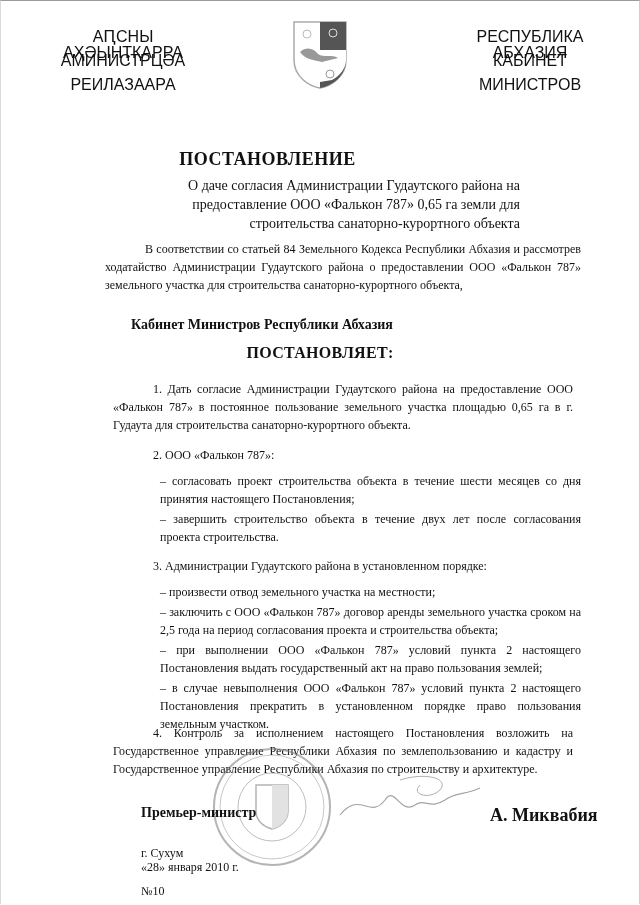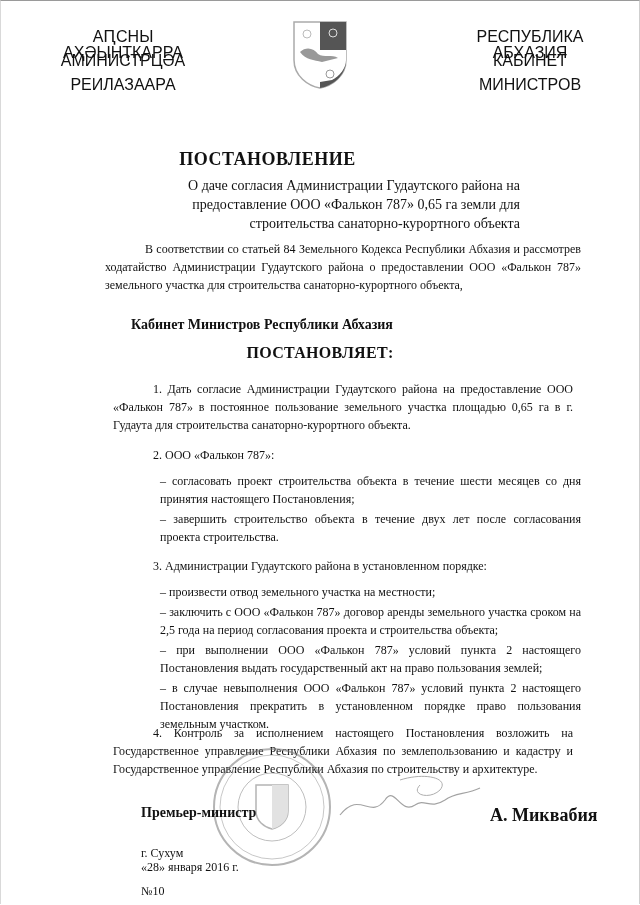--- a/index.html
+++ b/index.html
@@ -107,14 +107,14 @@
 </svg>
 
 <svg class="signature" viewBox="0 0 160 60">
   <path d="M10 45 C30 20 40 50 55 30 C65 15 70 45 85 35 C95 28 100 40 115 30 C125 22 135 25 150 18" fill="none" stroke="#666" stroke-width="1.2"></path>
   <path d="M70 10 C95 2 120 8 110 20 C100 30 80 25 90 15" fill="none" stroke="#777" stroke-width="1"></path>
 </svg>
 
 <div class="sign-title">Премьер-министр</div>
 <div class="sign-name">А. Миквабия</div>
 <div class="place">г. Сухум</div>
-<div class="date">«28» января 2016 г.</div>
+<div class="date">«28» января 2010 г.</div>
 <div class="num">№10</div>
 
 </body></html>

